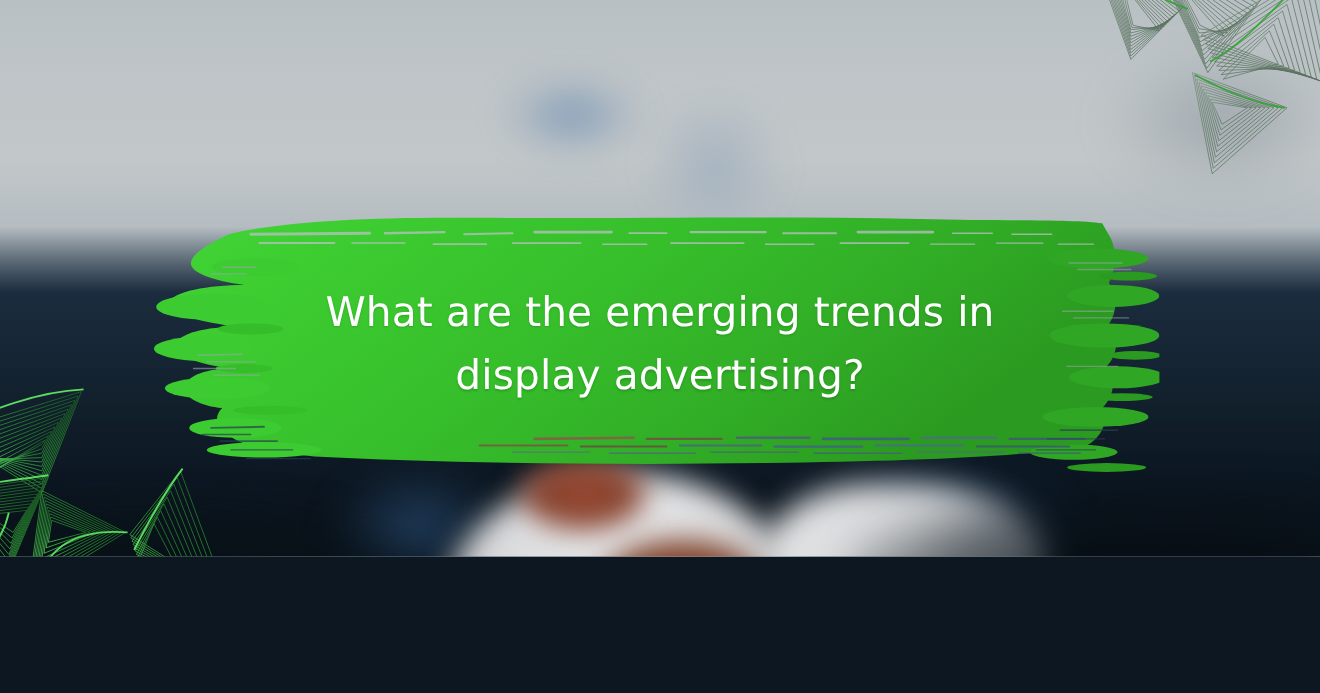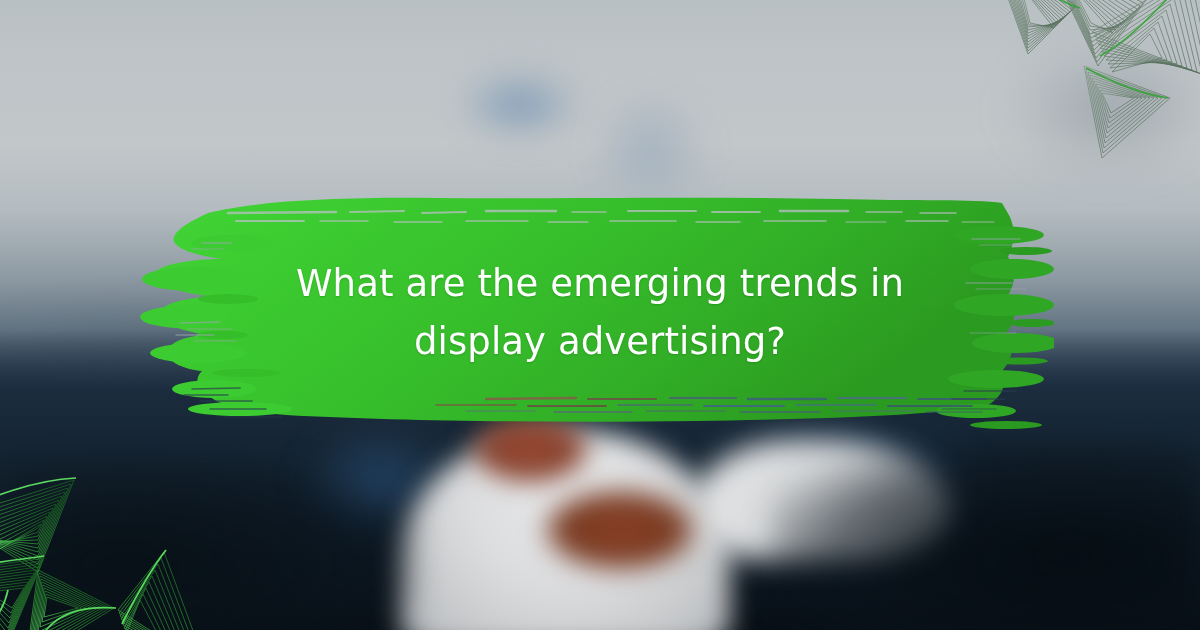--- a/index.html
+++ b/index.html
@@ -2,21 +2,21 @@
 <html><head>
 <meta charset="utf-8">
 <style>
   html,body{margin:0;padding:0;}
   body{
     width:1200px;height:630px;overflow:hidden;
     font-family:"DejaVu Sans", sans-serif;
     background:#0c1722;
   }
   #card{
-    position:relative;width:1200px;height:630px;overflow:hidden;
+    position:relative;width:1200px;height:506px;overflow:hidden;
     background:#aab3b8;
   }
 
   
   .bg-layer{position:absolute;inset:0;}
 
   .bg-sky{
     position:absolute;left:0;top:0;width:1200px;height:420px;
     background:linear-gradient(180deg,
       #b9c0c4 0%, #bfc5c8 18%, #c2c7c9 34%,

